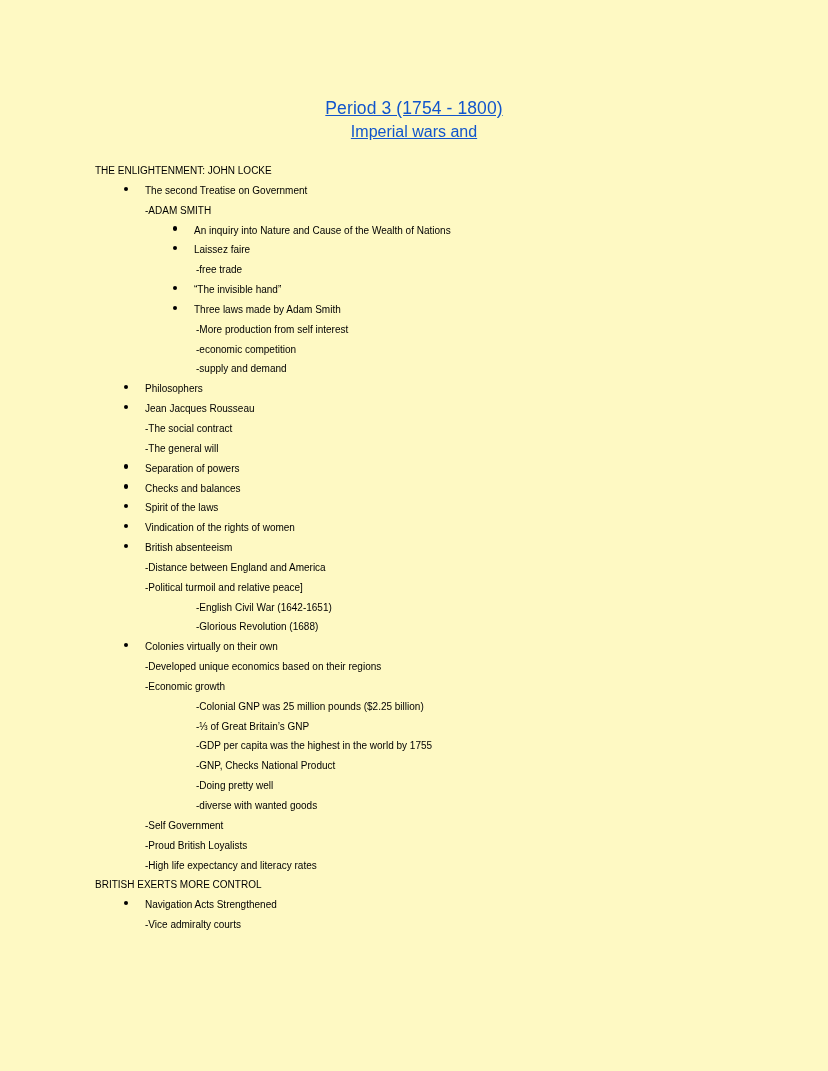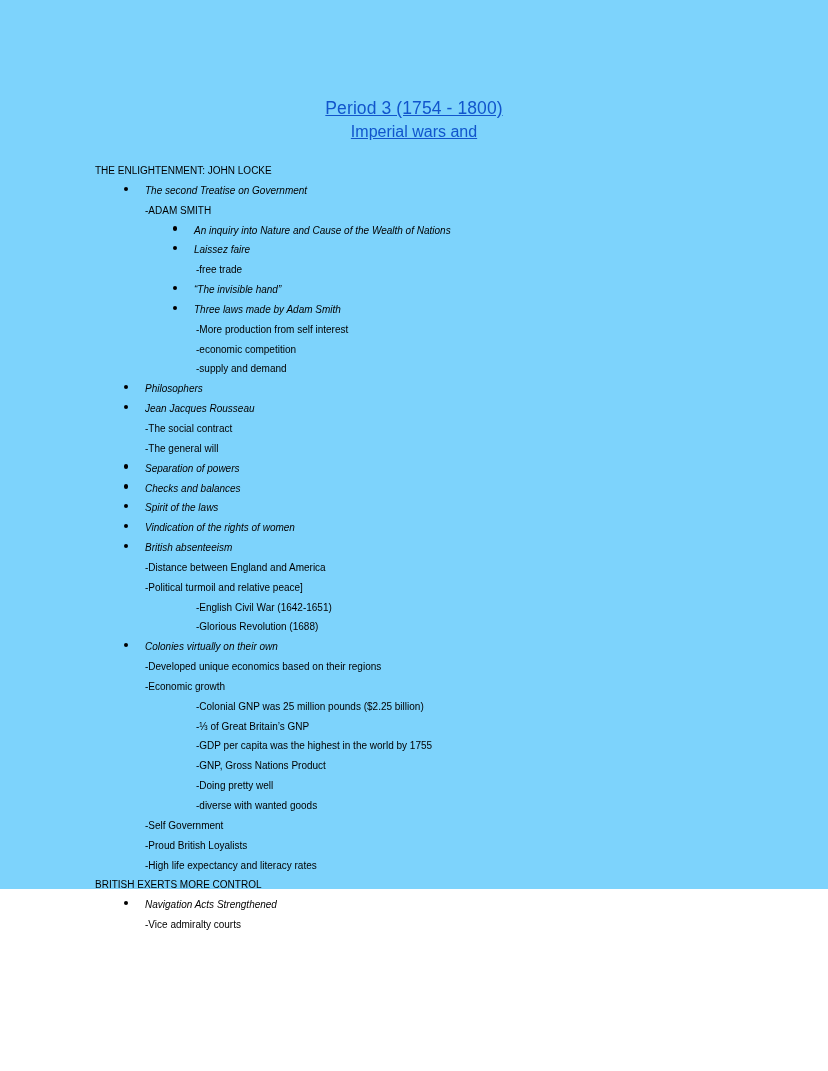--- a/index.html
+++ b/index.html
@@ -12,22 +12,22 @@
     height: 1071px;
     font-family: "Liberation Sans", sans-serif;
     color: #000000;
     position: relative;
     overflow: hidden;
   }
 
   .page {
     position: relative;
     width: 828px;
-    height: 889px;
-    background: #7dd3fc;
+    height: 1071px;
+    background: #fef9c3;
     box-sizing: border-box;
   }
 
   
   .title-block {
     padding-top: 97px;
     text-align: center;
   }
   .doc-title {
     font-size: 17.5px;
@@ -95,21 +95,20 @@
     content: "";
     display: inline-block;
     width: 4.2px;
     height: 4.2px;
     border-radius: 50%;
     background: #000000;
     vertical-align: 3px;
   }
   .bullet-text {
     display: inline;
-    font-style: italic;
   }
 </style>
 </head>
 <body>
 
 <div class="page">
 
   <div class="title-block">
     <div class="doc-title">Period 3 (1754 - 1800)</div>
     <div class="doc-subtitle">Imperial wars and</div>
@@ -139,21 +138,21 @@
       <div class="line dash1">-Distance between England and America</div>
       <div class="line dash1">-Political turmoil and relative peace]</div>
       <div class="line dash2">-English Civil War (1642-1651)</div>
       <div class="line dash2">-Glorious Revolution (1688)</div>
       <div class="line bullet1"><span class="bullet-dot"></span><span class="bullet-text">Colonies virtually on their own</span></div>
       <div class="line dash1">-Developed unique economics based on their regions</div>
       <div class="line dash1">-Economic growth</div>
       <div class="line dash2">-Colonial GNP was 25 million pounds ($2.25 billion)</div>
       <div class="line dash2">-⅓ of Great Britain’s GNP</div>
       <div class="line dash2">-GDP per capita was the highest in the world by 1755</div>
-      <div class="line dash2">-GNP, Gross Nations Product</div>
+      <div class="line dash2">-GNP, Checks National Product</div>
       <div class="line dash2">-Doing pretty well</div>
       <div class="line dash2">-diverse with wanted goods</div>
       <div class="line dash1">-Self Government</div>
       <div class="line dash1">-Proud British Loyalists</div>
       <div class="line dash1">-High life expectancy and literacy rates</div>
       <div class="line heading">BRITISH EXERTS MORE CONTROL</div>
       <div class="line bullet1"><span class="bullet-dot"></span><span class="bullet-text">Navigation Acts Strengthened</span></div>
       <div class="line dash1">-Vice admiralty courts</div>
     </div>
 

